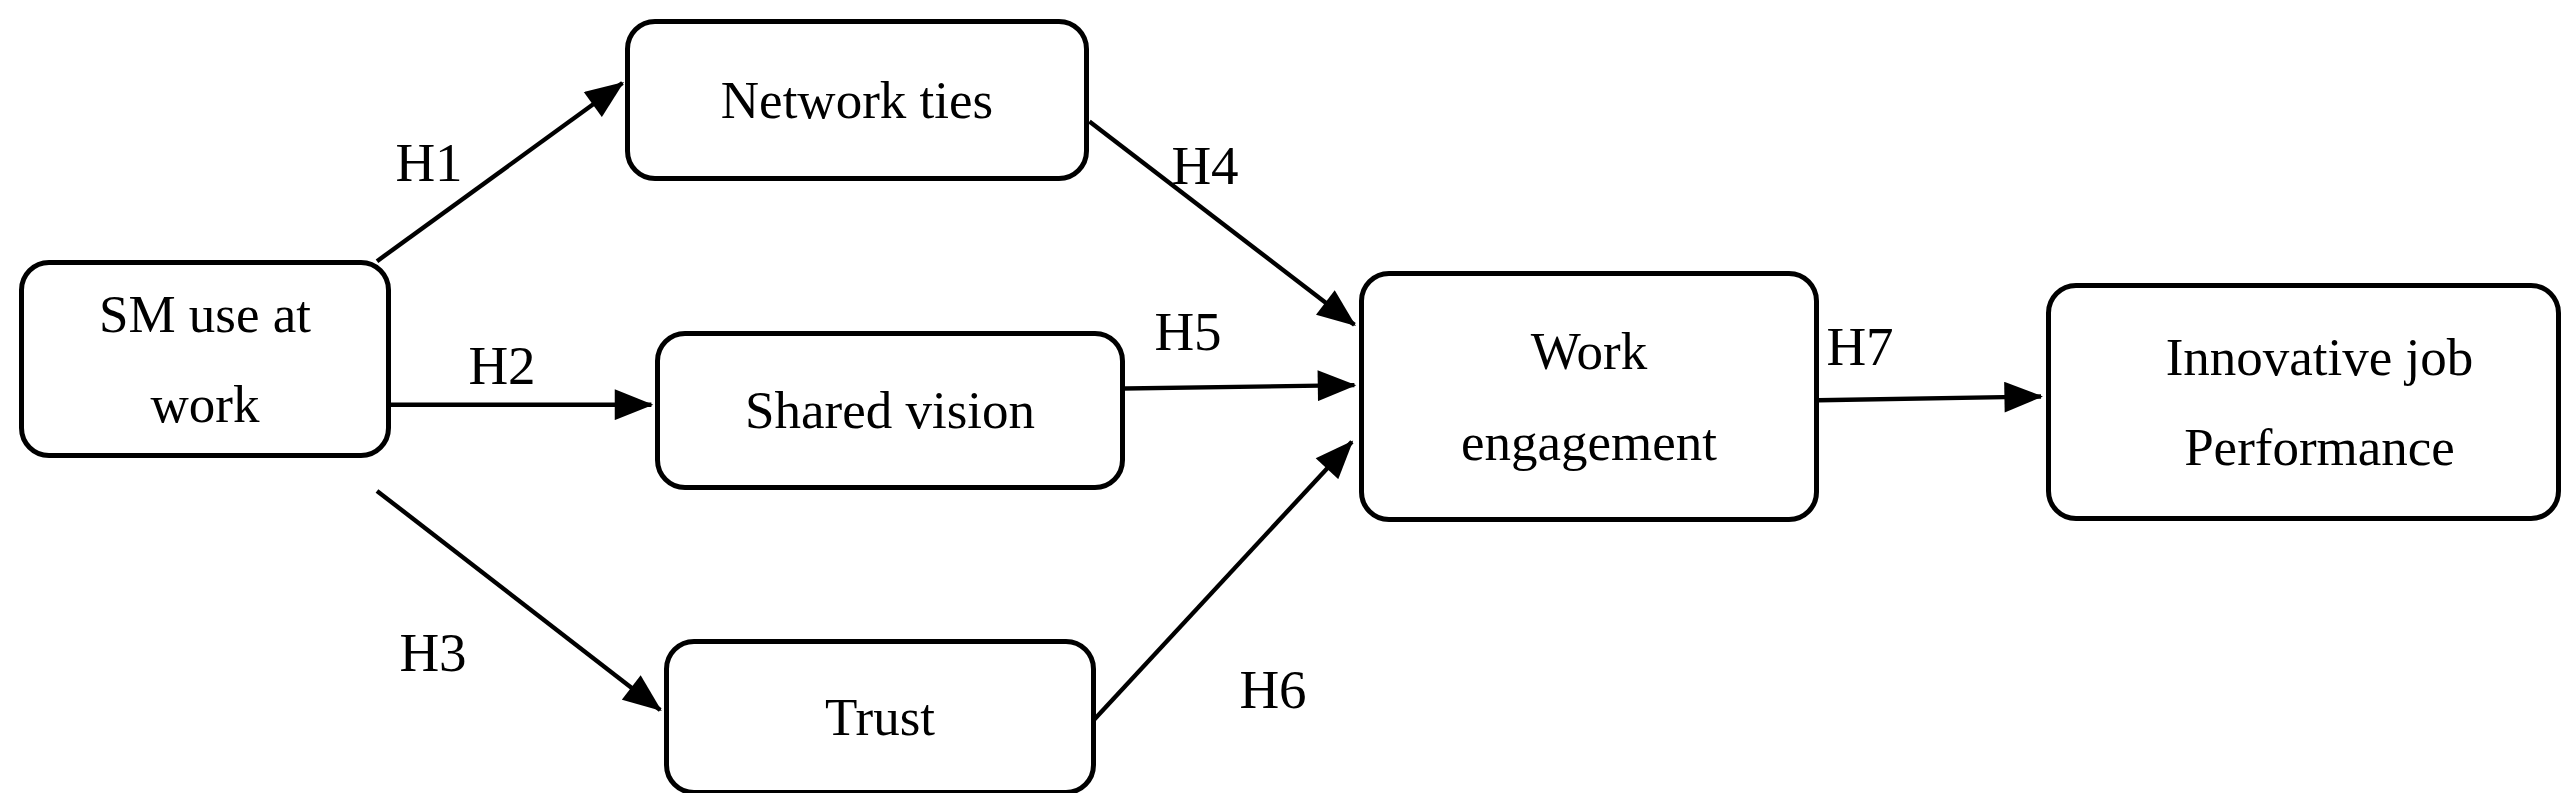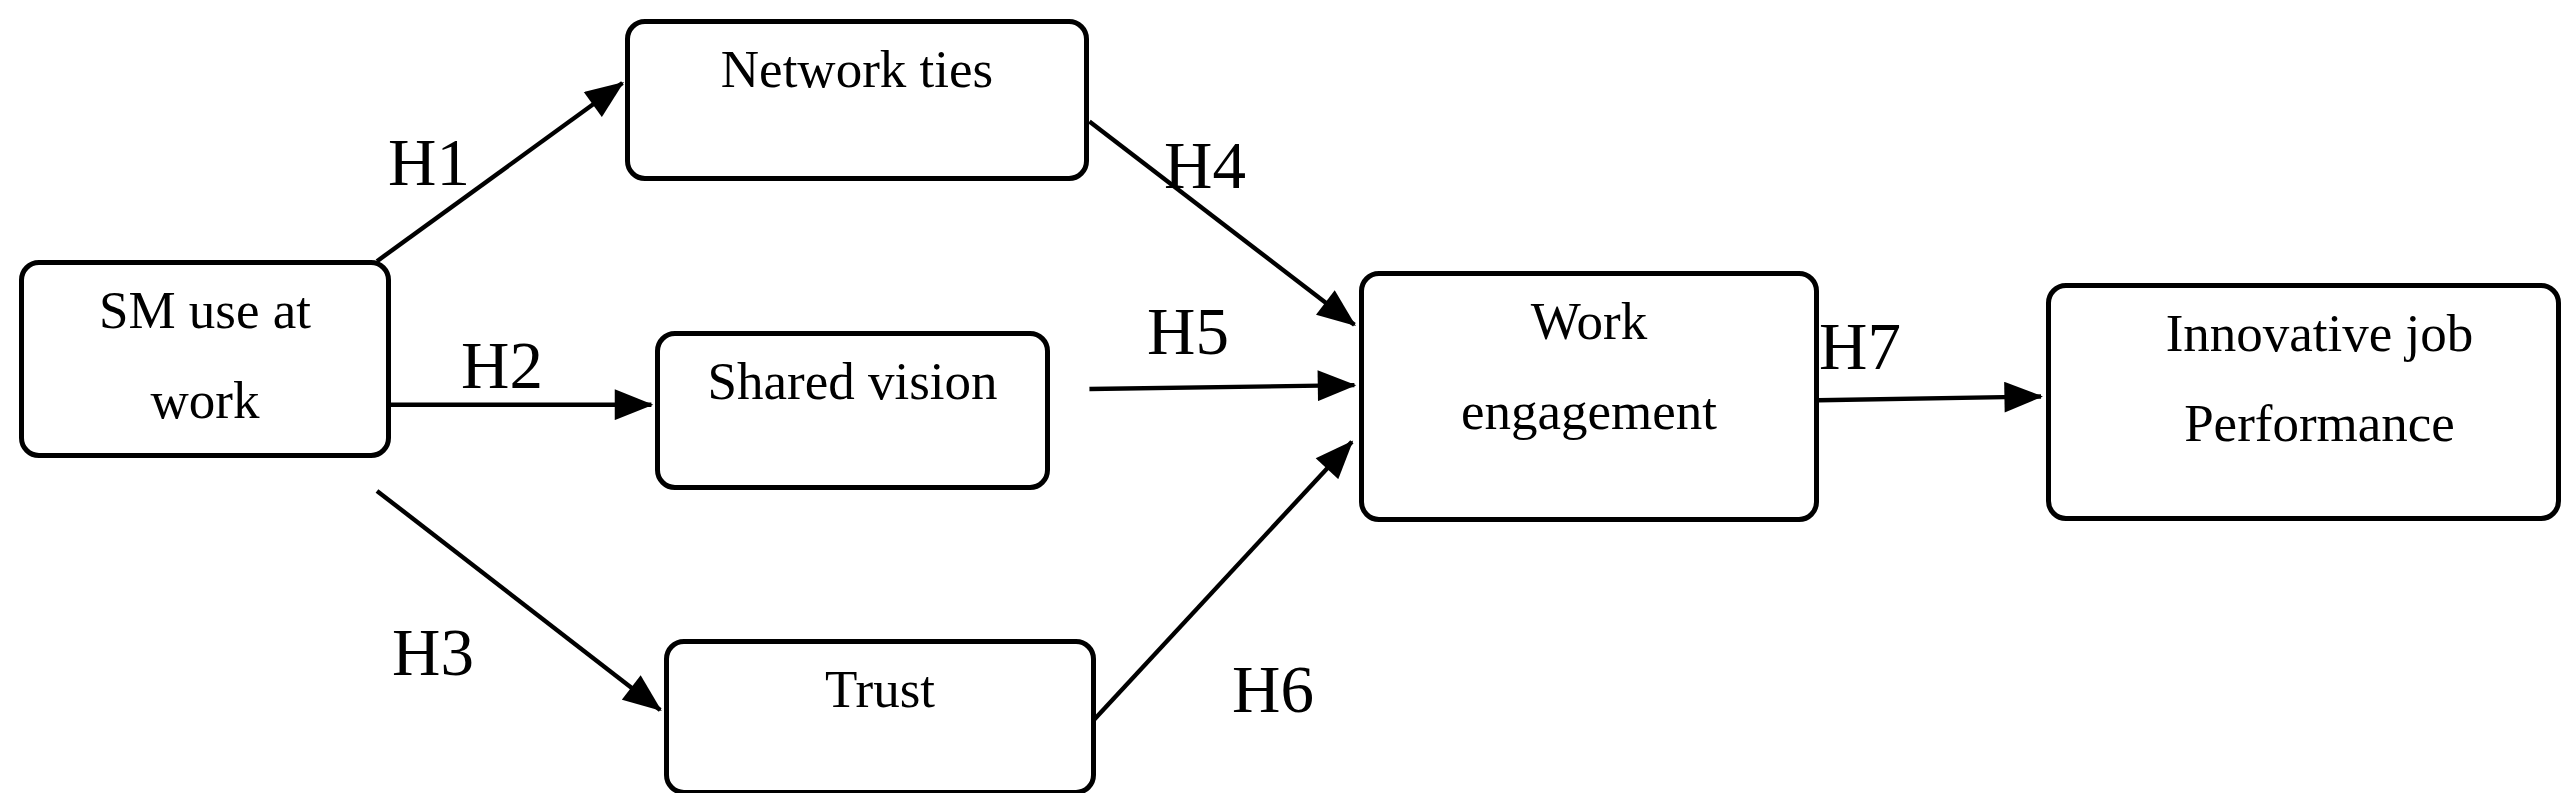--- a/index.html
+++ b/index.html
@@ -27,39 +27,40 @@
   .edge {
     stroke: #000000;
     stroke-width: 7;
     fill: none;
   }
   .node {
     position: absolute;
     box-sizing: border-box;
     background: #ffffff;
     border: 5px solid #000000;
-    border-radius: 20px;
+    border-radius: 30px;
     display: flex;
+    align-items: center;
     justify-content: center;
     text-align: center;
   }
   .node-label {
     font-size: 53px;
     line-height: 1.7;
     color: #000000;
     text-align: center;
   }
   .node-label .line {
     display: block;
     white-space: nowrap;
   }
   .edge-label {
     position: absolute;
     transform: translate(-50%, -50%);
-    font-size: 67px;
+    font-size: 55px;
     line-height: 1;
     color: #000000;
     white-space: nowrap;
   }
 </style>
 </head>
 <body>
 
 <div class="canvas">
 
@@ -84,21 +85,21 @@
       <span class="line">work</span>
     </div>
   </div>
 
   <div class="node" style="left:625px; top:19px; width:464px; height:162px;">
     <div class="node-label">
       <span class="line">Network ties</span>
     </div>
   </div>
 
-  <div class="node" style="left:655px; top:331px; width:395px; height:159px;">
+  <div class="node" style="left:655px; top:331px; width:470px; height:159px;">
     <div class="node-label">
       <span class="line">Shared vision</span>
     </div>
   </div>
 
   <div class="node" style="left:664px; top:631px; width:432px; height:156px;margin-top:8px;">
     <div class="node-label">
       <span class="line">Trust</span>
     </div>
   </div>

